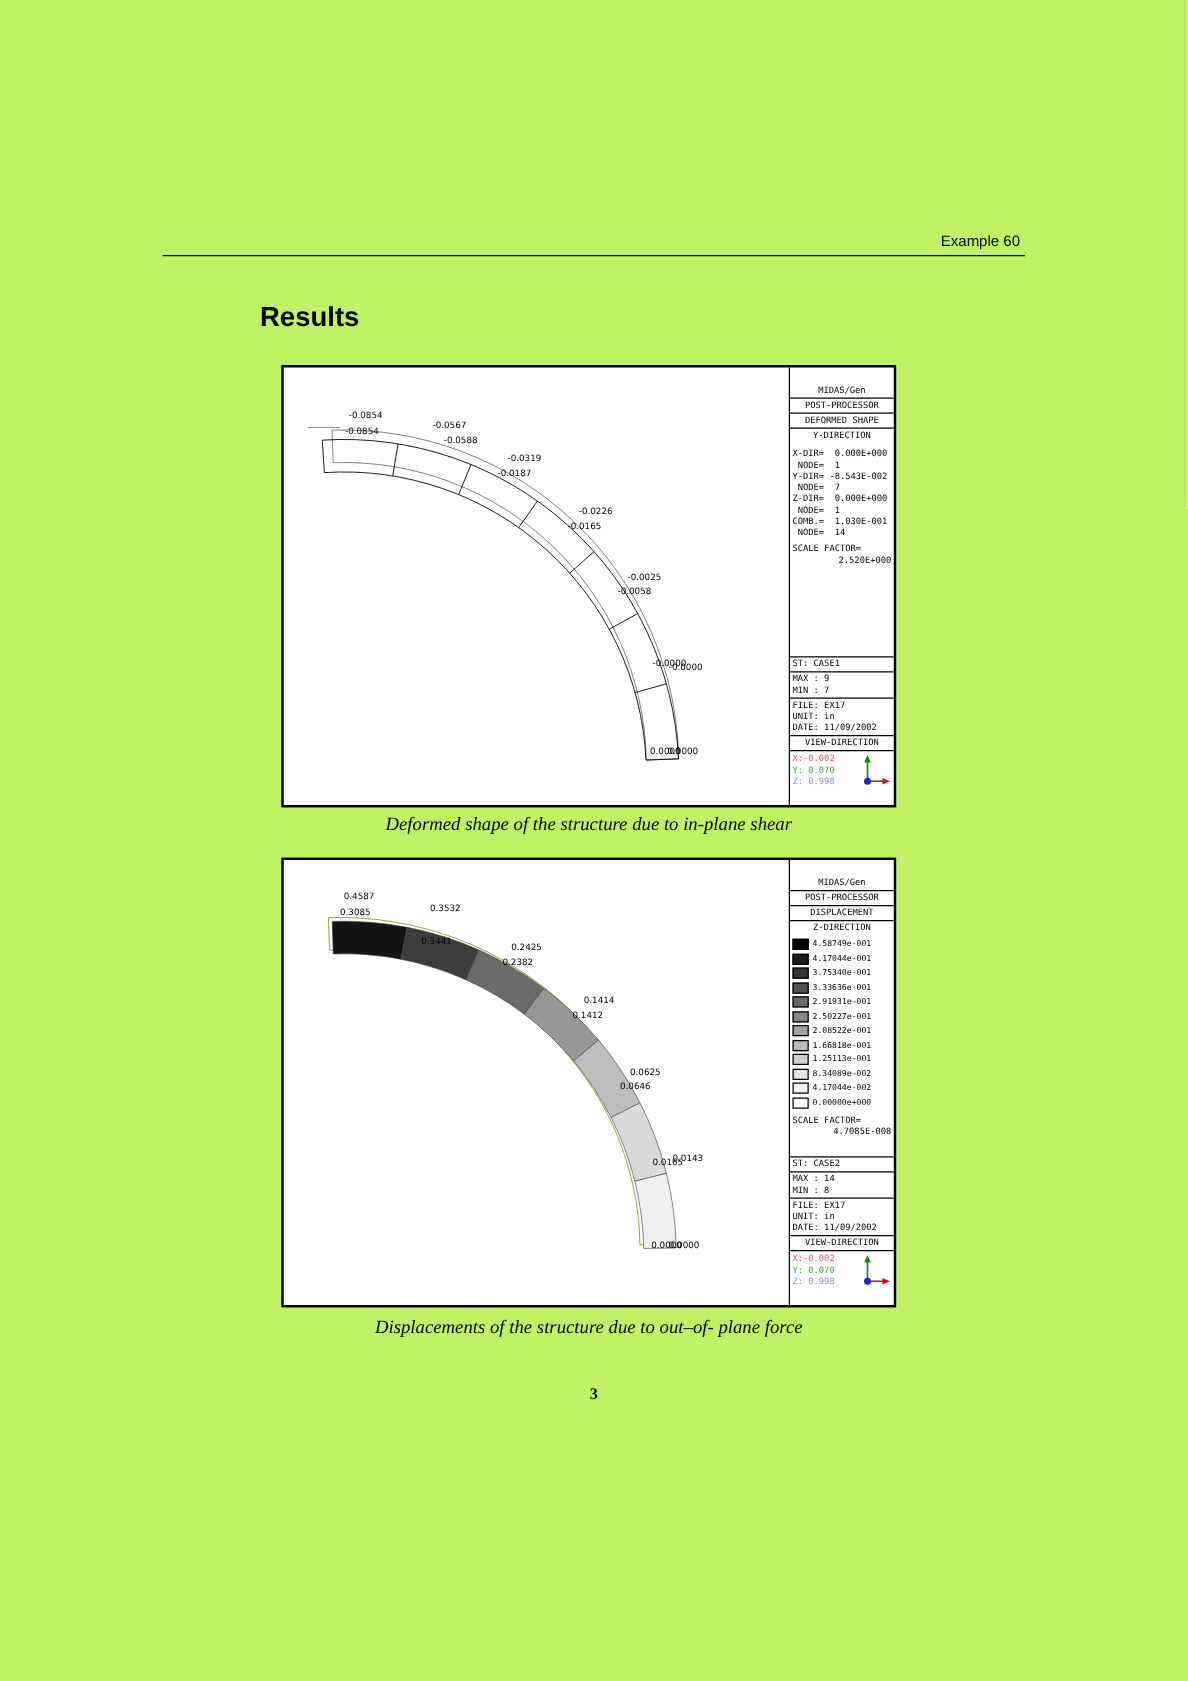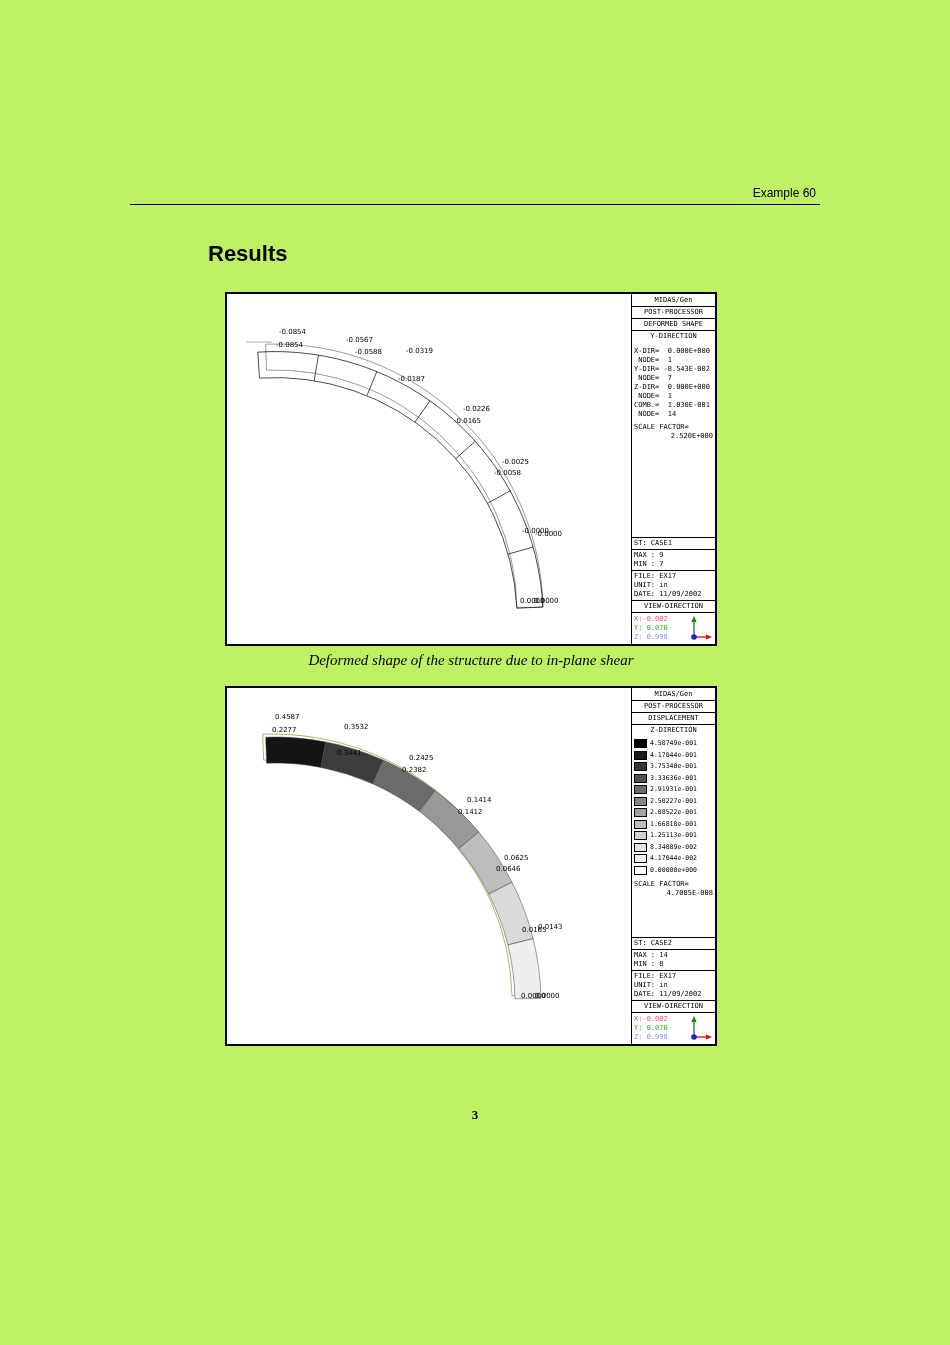--- a/index.html
+++ b/index.html
@@ -24,21 +24,21 @@
   #fig1 { top:292px; height:354px; }
   #fig2 { top:686px; height:360px; }
   .plot { position:relative; flex:1; overflow:hidden; }
   .plot svg.main { position:absolute; left:0; top:0; width:100%; height:100%; }
   .anno {
     position:absolute; font:7px "DejaVu Sans", sans-serif; color:#000;
     white-space:nowrap; line-height:8px;
   }
   .panel {
     width:84px; border-left:1px solid #000; box-sizing:border-box;
-    display:flex; flex-direction:column; padding:2px 2px;
+    display:flex; flex-direction:column; padding:14px 2px;
     font-family:"DejaVu Sans Mono", monospace; font-size:7px; line-height:9px;
   }
   .panel .hr { border-top:1px solid #000; margin:1px -2px; }
   .p-center { text-align:center; }
   .p-left { text-align:left; white-space:pre; }
   .p-right { text-align:right; }
   .dir { margin-bottom:6px; }
   .p-stats { margin-bottom:4px; }
   .p-stats div { white-space:pre; }
   .spacer { flex:1; }
@@ -90,21 +90,21 @@
           <path d="M263.62,208.13 L286.79,196.33"></path>
           <path d="M282.81,259.46 L308.04,253.17"></path>
         </g>
         <path d="M19,48 L45,48" stroke="#777" stroke-width="0.6"></path>
       </svg>
       <div class="anno-layer">
           <span class="anno" style="left: 52px; top: 34px;">-0.0854</span>
           <span class="anno" style="left: 49px; top: 47px;">-0.0854</span>
           <span class="anno" style="left: 119px; top: 42px;">-0.0567</span>
           <span class="anno" style="left: 128px; top: 54px;">-0.0588</span>
-          <span class="anno" style="left: 179px; top: 53px;">-0.0319</span>
+          <span class="anno" style="left: 179px; top: 69px;">-0.0319</span>
           <span class="anno" style="left: 171px; top: 81px;">-0.0187</span>
           <span class="anno" style="left: 236px; top: 111px;">-0.0226</span>
           <span class="anno" style="left: 227px; top: 123px;">-0.0165</span>
           <span class="anno" style="left: 275px; top: 164px;">-0.0025</span>
           <span class="anno" style="left: 267px; top: 175px;">-0.0058</span>
           <span class="anno" style="left: 295px; top: 233px;">-0.0000</span>
           <span class="anno" style="left: 308px; top: 236px;">-0.0000</span>
           <span class="anno" style="left: 293px; top: 303px;">0.0000</span>
           <span class="anno" style="left: 307px; top: 303px;">0.0000</span>
         </div>
@@ -172,21 +172,21 @@
           <path d="M98.76,53.89 A266,266 0 0 1 156.19,72.0 L145.62,95.75 A240,240 0 0 0 93.79,79.41 Z" fill="#3d3d3d"></path>
           <path d="M156.19,72.0 A266,266 0 0 1 208.08,102.56 L192.44,123.33 A240,240 0 0 0 145.62,95.75 Z" fill="#6b6b6b"></path>
           <path d="M208.08,102.56 A266,266 0 0 1 251.77,144.02 L231.85,160.73 A240,240 0 0 0 192.44,123.33 Z" fill="#989898"></path>
           <path d="M251.77,144.02 A266,266 0 0 1 285.01,194.24 L261.84,206.04 A240,240 0 0 0 231.85,160.73 Z" fill="#bdbdbd"></path>
           <path d="M285.01,194.24 A266,266 0 0 1 306.10,250.65 L280.87,256.94 A240,240 0 0 0 261.84,206.04 Z" fill="#dadada"></path>
           <path d="M306.10,250.65 A266,266 0 0 1 313.96,310.36 L287.96,310.81 A240,240 0 0 0 280.87,256.94 Z" fill="#efefef"></path>
         </g>
       </svg>
       <div class="anno-layer">
           <span class="anno" style="left: 48px; top: 25px;">0.4587</span>
-          <span class="anno" style="left: 45px; top: 38px;">0.2277</span>
+          <span class="anno" style="left: 45px; top: 38px;">0.3085</span>
           <span class="anno" style="left: 117px; top: 35px;">0.3532</span>
           <span class="anno" style="left: 110px; top: 47px; margin-top: 14px;">0.3441</span>
           <span class="anno" style="left: 182px; top: 66px;">0.2425</span>
           <span class="anno" style="left: 175px; top: 78px;">0.2382</span>
           <span class="anno" style="left: 240px; top: 108px;">0.1414</span>
           <span class="anno" style="left: 231px; top: 120px;">0.1412</span>
           <span class="anno" style="left: 277px; top: 166px;">0.0625</span>
           <span class="anno" style="left: 269px; top: 177px;">0.0646</span>
           <span class="anno" style="left: 295px; top: 238px;">0.0165</span>
           <span class="anno" style="left: 311px; top: 235px;">0.0143</span>
@@ -277,16 +277,17 @@
         <svg class="triad" viewBox="0 0 24 27">
           <line x1="5" y1="22" x2="5" y2="5" stroke="#0a8a0a" stroke-width="1.3"></line>
           <polygon points="5,1 2.4,7 7.6,7" fill="#0a8a0a"></polygon>
           <line x1="5" y1="22" x2="18" y2="22" stroke="#cc1111" stroke-width="1.3"></line>
           <polygon points="23,22 17,19.4 17,24.6" fill="#cc1111"></polygon>
           <circle cx="5" cy="22" r="2.8" fill="#2222cc"></circle>
         </svg>
       </div>
     </div>
   </div>
+  <div class="caption" id="caption2">Displacements of the structure due to out–of- plane force</div>
 
   <div class="page-number">3</div>
 
 </div>
 
 </body></html>

